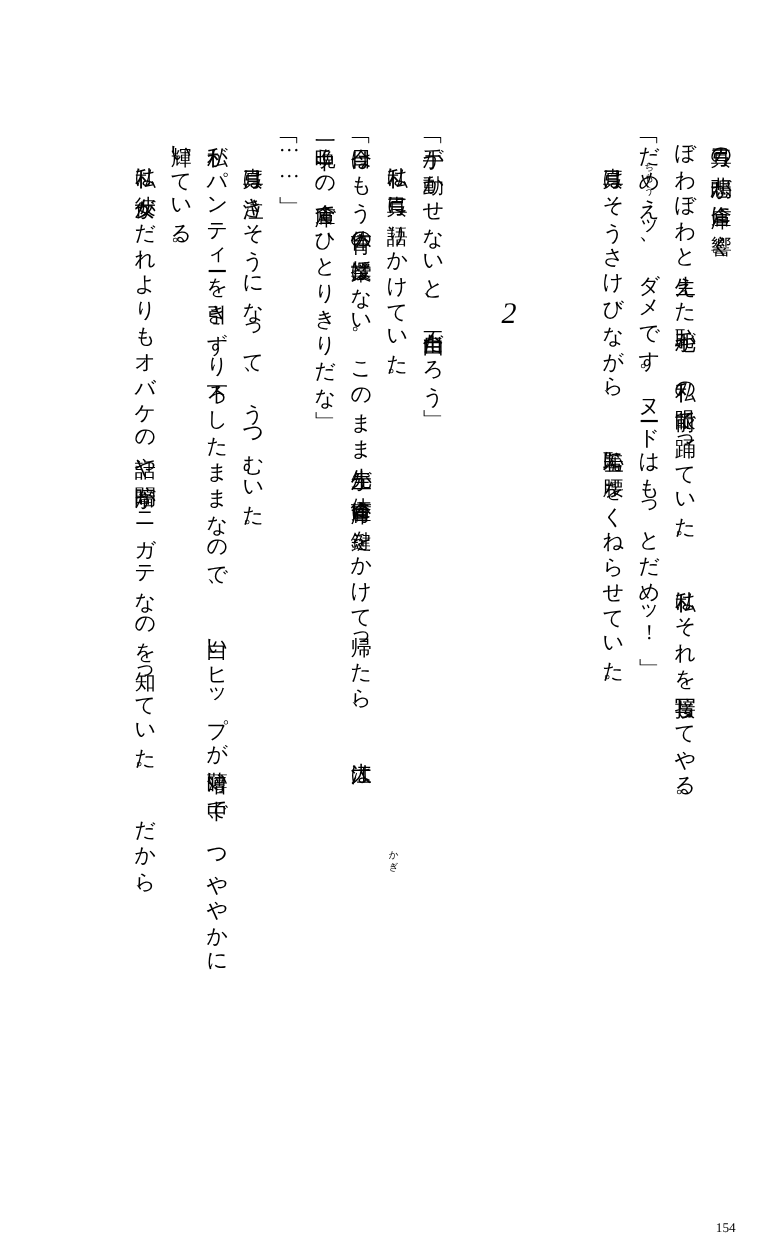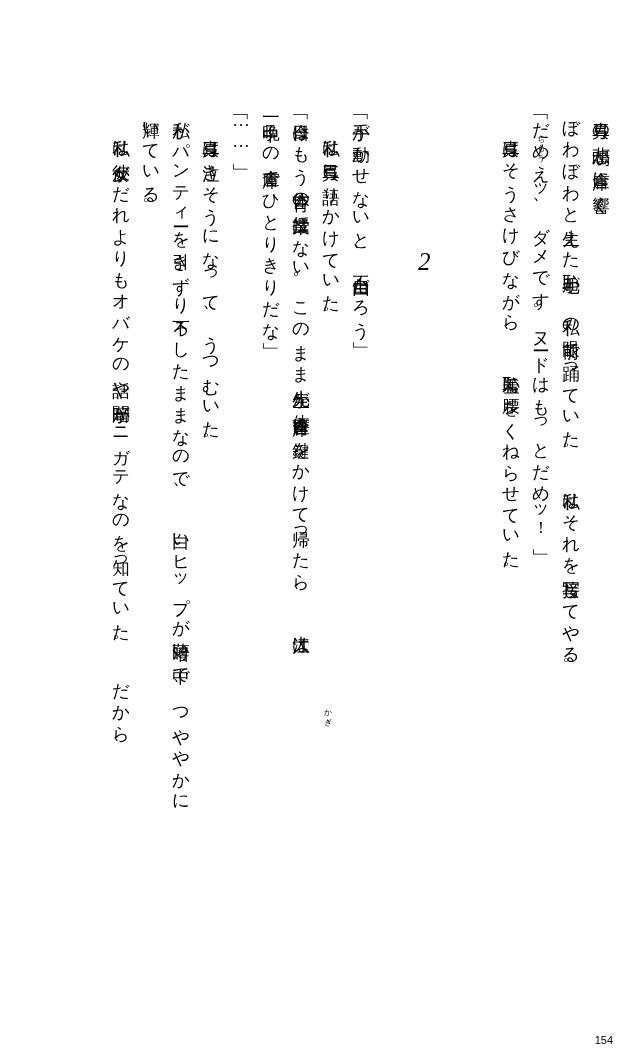--- a/index.html
+++ b/index.html
@@ -77,23 +77,23 @@
     writing-mode: vertical-rl;
     text-orientation: upright;
     letter-spacing: 0px;
     color: #000;
     font-family: "Liberation Serif", "DejaVu Serif", serif;
   }
 
   #page-number {
     position: absolute;
     right: 30px;
-    bottom: 4px;
+    bottom: 20px;
     font-size: 11px;
-    font-family: Liberation Sans, sans-serif;
+    font-family: Liberation Serif, serif;
     color: #000;
   }
 </style>
 </head>
 <body>
 
 <div id="page">
 
   <div id="text-block">
     <div class="col">真弓の悲鳴が倉庫に響く。</div>

